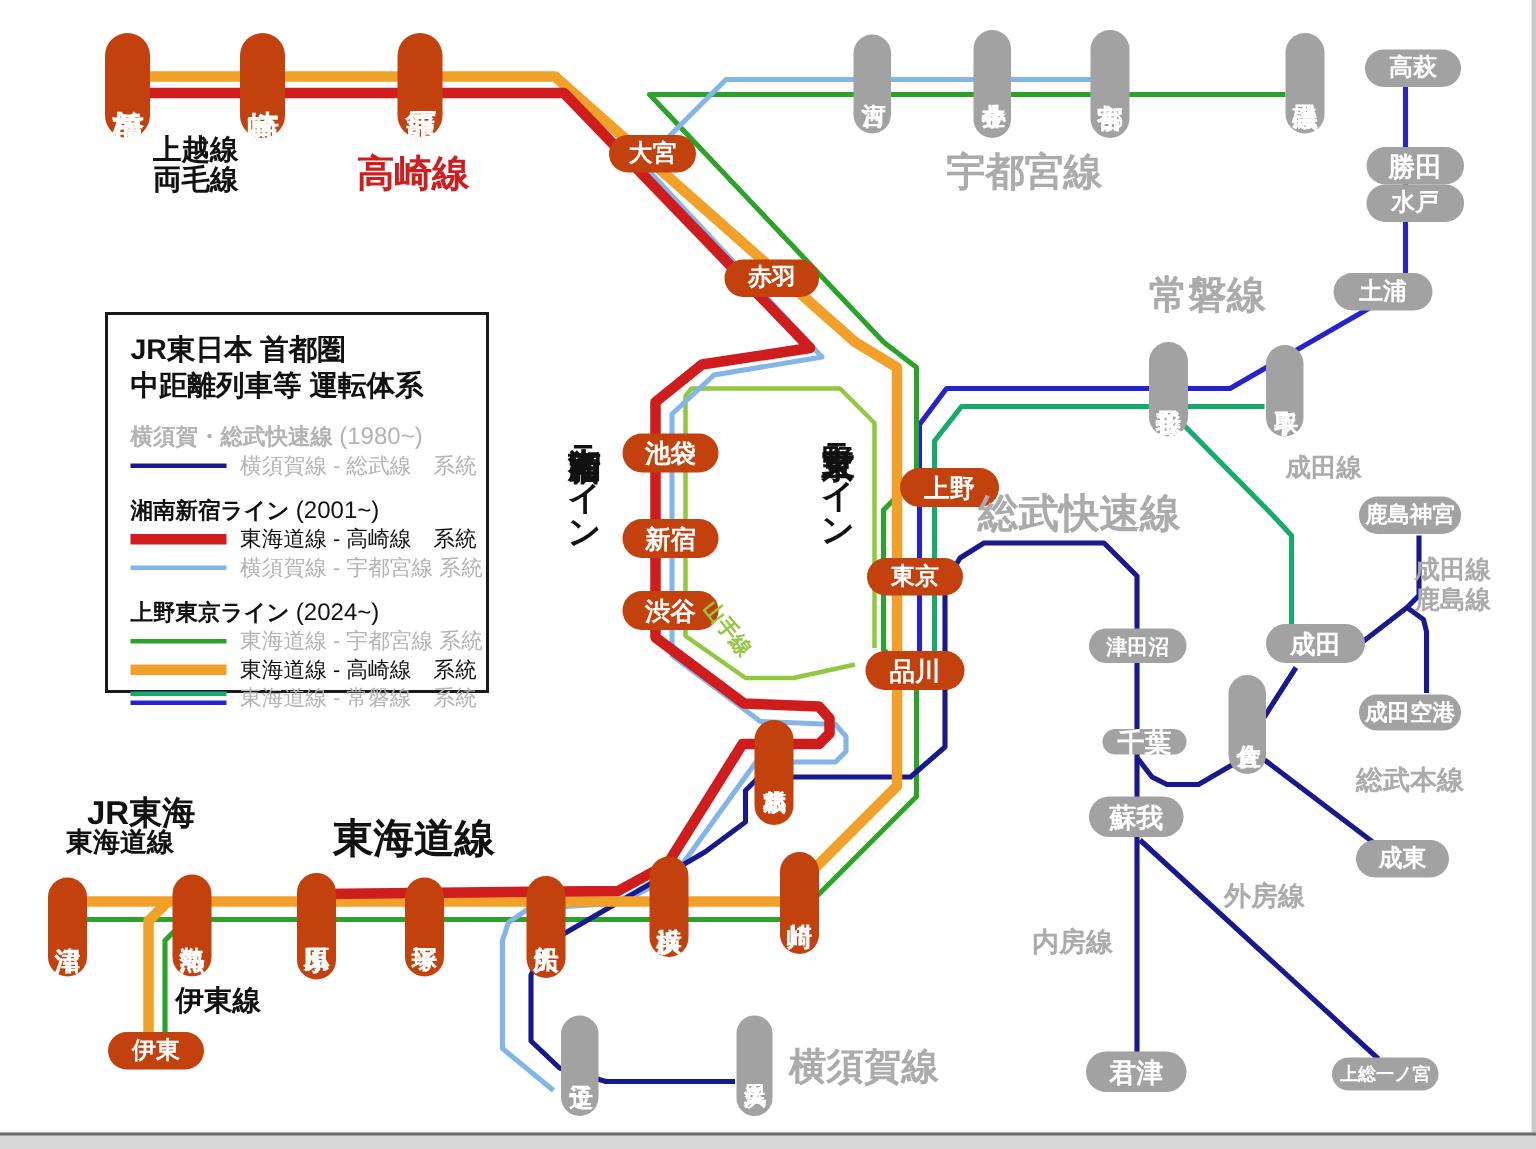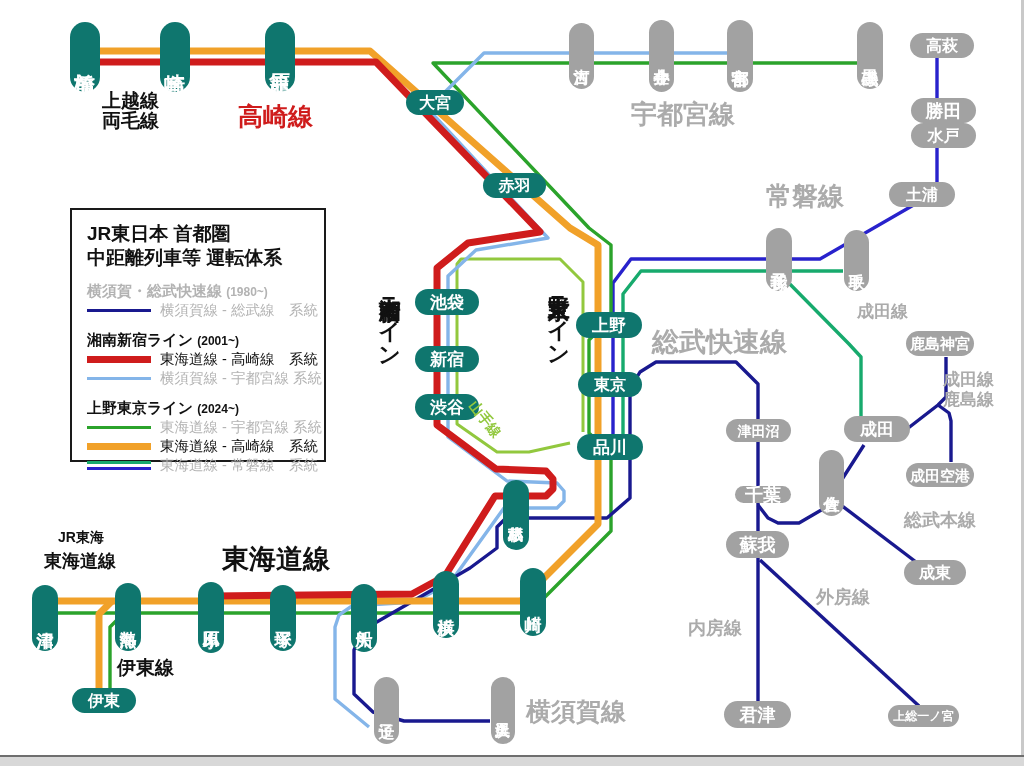--- a/index.html
+++ b/index.html
@@ -15,34 +15,34 @@
   .st-lb{stroke:var(--c-lightblue);}
   .st-navy{stroke:var(--c-navy);}
   .st-royal{stroke:var(--c-royal);}
   .st-green{stroke:var(--c-green);}
   .st-emerald{stroke:var(--c-emerald);}
   .st-yam{stroke:var(--c-yamanote);}
 
   .station{position:absolute;border-radius:999px;color:#fff;font-weight:bold;
            display:flex;align-items:center;justify-content:center;line-height:1;
            text-align:center;box-sizing:border-box;}
-  .station.black{background:#0f766e;}
+  .station.black{background:#c2410c;}
   .station.gray{background:var(--c-capsule);}
   .station.v{writing-mode:vertical-rl;text-orientation:upright;letter-spacing:0;}
 
   .maplabel{position:absolute;white-space:pre;line-height:1.12;}
   .maplabel.bold{font-weight:bold;}
   .maplabel.v{writing-mode:vertical-rl;text-orientation:upright;}
 
   .legend{position:absolute;left:70px;top:208px;width:256px;height:254px;background:#fff;
           border:2px solid #1a1a1a;box-sizing:border-box;padding:12px 0 0 15px;}
   .lg-title{font-weight:bold;font-size:19px;color:#111;line-height:1.28;}
   .lg-sec{margin-top:11px;}
   .lg-head{font-size:15px;font-weight:bold;}
-  .lg-head .yr{font-size:12px;font-weight:bold;}
+  .lg-head .yr{font-size:16px;font-weight:normal;}
   .lg-row{display:flex;align-items:center;height:18px;margin-top:1px;}
   .lg-sample{width:64px;margin-right:9px;flex:0 0 64px;display:flex;flex-direction:column;justify-content:center;}
   .lg-sample i{display:block;width:100%;}
   .lg-label{font-size:14.5px;white-space:pre;}
   .muted{color:var(--c-mutedtext);}
   .dark{color:#111;}
 
   .edge-right{position:absolute;top:0;right:0;width:3px;height:100%;background:#c9c9c9;}
   .edge-bottom{position:absolute;left:0;top:755px;width:100%;height:11px;background:#d8d8d8;border-top:2px solid #6e6e6e;box-sizing:border-box;}
 </style>
@@ -140,21 +140,21 @@
 
   <div id="stations">
       <div class="station black v" style="left: 70px; top: 22px; width: 30px; height: 70px; font-size: 21px;">前橋</div>
       <div class="station black v" style="left: 160px; top: 22px; width: 30px; height: 70px; font-size: 21px;">高崎</div>
       <div class="station black v" style="left: 265px; top: 22px; width: 30px; height: 70px; font-size: 21px;">籠原</div>
       <div class="station black h" style="left: 406px; top: 90px; width: 58px; height: 25px; font-size: 16px;">大宮</div>
       <div class="station black h" style="left: 483px; top: 173px; width: 63px; height: 25px; font-size: 16px;">赤羽</div>
       <div class="station black h" style="left: 415px; top: 289px; width: 64px; height: 26px; font-size: 17px;">池袋</div>
       <div class="station black h" style="left: 415px; top: 346px; width: 64px; height: 26px; font-size: 17px;">新宿</div>
       <div class="station black h" style="left: 415px; top: 394px; width: 64px; height: 26px; font-size: 17px;">渋谷</div>
-      <div class="station black h" style="left: 576px; top: 312px; width: 66px; height: 26px; font-size: 17px;">上野</div>
+      <div class="station black h" style="left: 600px; top: 312px; width: 66px; height: 26px; font-size: 17px;">上野</div>
       <div class="station black h" style="left: 578px; top: 372px; width: 64px; height: 25px; font-size: 16px;">東京</div>
       <div class="station black h" style="left: 577px; top: 434px; width: 66px; height: 26px; font-size: 17px;">品川</div>
       <div class="station black v" style="left: 503px; top: 480px; width: 26px; height: 70px; font-size: 15px;">武蔵小杉</div>
       <div class="station black v" style="left: 433px; top: 571px; width: 26px; height: 67px; font-size: 17px;">横浜</div>
       <div class="station black v" style="left: 520px; top: 568px; width: 26px; height: 68px; font-size: 17px;">川崎</div>
       <div class="station black v" style="left: 351px; top: 584px; width: 26px; height: 68px; font-size: 17px;">大船</div>
       <div class="station black v" style="left: 270px; top: 585px; width: 26px; height: 66px; font-size: 17px;">平塚</div>
       <div class="station black v" style="left: 198px; top: 582px; width: 26px; height: 71px; font-size: 17px;">小田原</div>
       <div class="station black v" style="left: 115px; top: 583px; width: 26px; height: 68px; font-size: 17px;">熱海</div>
       <div class="station black v" style="left: 32px; top: 585px; width: 26px; height: 66px; font-size: 17px;">沼津</div>
@@ -190,21 +190,21 @@
       <div class="maplabel bold" style="left: 766px; top: 182px; font-size: 26px; color: rgb(171, 171, 171);">常磐線</div>
       <div class="maplabel bold" style="left: 652px; top: 327px; font-size: 27px; color: rgb(171, 171, 171);">総武快速線</div>
       <div class="maplabel bold" style="left: 857px; top: 302px; font-size: 17px; color: rgb(171, 171, 171);">成田線</div>
       <div class="maplabel bold" style="left: 943px; top: 370px; font-size: 17px; color: rgb(171, 171, 171);">成田線</div>
       <div class="maplabel bold" style="left: 943px; top: 390px; font-size: 17px; color: rgb(171, 171, 171);">鹿島線</div>
       <div class="maplabel bold" style="left: 904px; top: 510px; font-size: 18px; color: rgb(171, 171, 171);">総武本線</div>
       <div class="maplabel bold" style="left: 816px; top: 587px; font-size: 18px; color: rgb(171, 171, 171);">外房線</div>
       <div class="maplabel bold" style="left: 688px; top: 618px; font-size: 18px; color: rgb(171, 171, 171);">内房線</div>
       <div class="maplabel bold" style="left: 526px; top: 697px; font-size: 25px; color: rgb(171, 171, 171);">横須賀線</div>
       <div class="maplabel bold" style="left: 222px; top: 544px; font-size: 27px; color: rgb(17, 17, 17);">東海道線</div>
-      <div class="maplabel bold" style="left: 58px; top: 530px; font-size: 14px; color: rgb(17, 17, 17);">JR東海</div>
+      <div class="maplabel bold" style="left: 58px; top: 530px; font-size: 22px; color: rgb(17, 17, 17);">JR東海</div>
       <div class="maplabel bold" style="left: 44px; top: 551px; font-size: 18px; color: rgb(17, 17, 17);">東海道線</div>
       <div class="maplabel bold" style="left: 117px; top: 657px; font-size: 19px; color: rgb(17, 17, 17);">伊東線</div>
       <div class="maplabel bold" style="left: 478px; top: 398px; font-size: 14px; color: rgb(146, 200, 62); transform: rotate(52deg); transform-origin: left top;">山手線</div>
       <div class="maplabel bold v" style="left: 377px; top: 281px; font-size: 22px; color: rgb(17, 17, 17);">湘南新宿ライン</div>
       <div class="maplabel bold v" style="left: 546px; top: 280px; font-size: 22px; color: rgb(17, 17, 17);">上野東京ライン</div>
     </div>
 
   <div class="edge-right"></div>
   <div class="edge-bottom"></div>
 </div>

